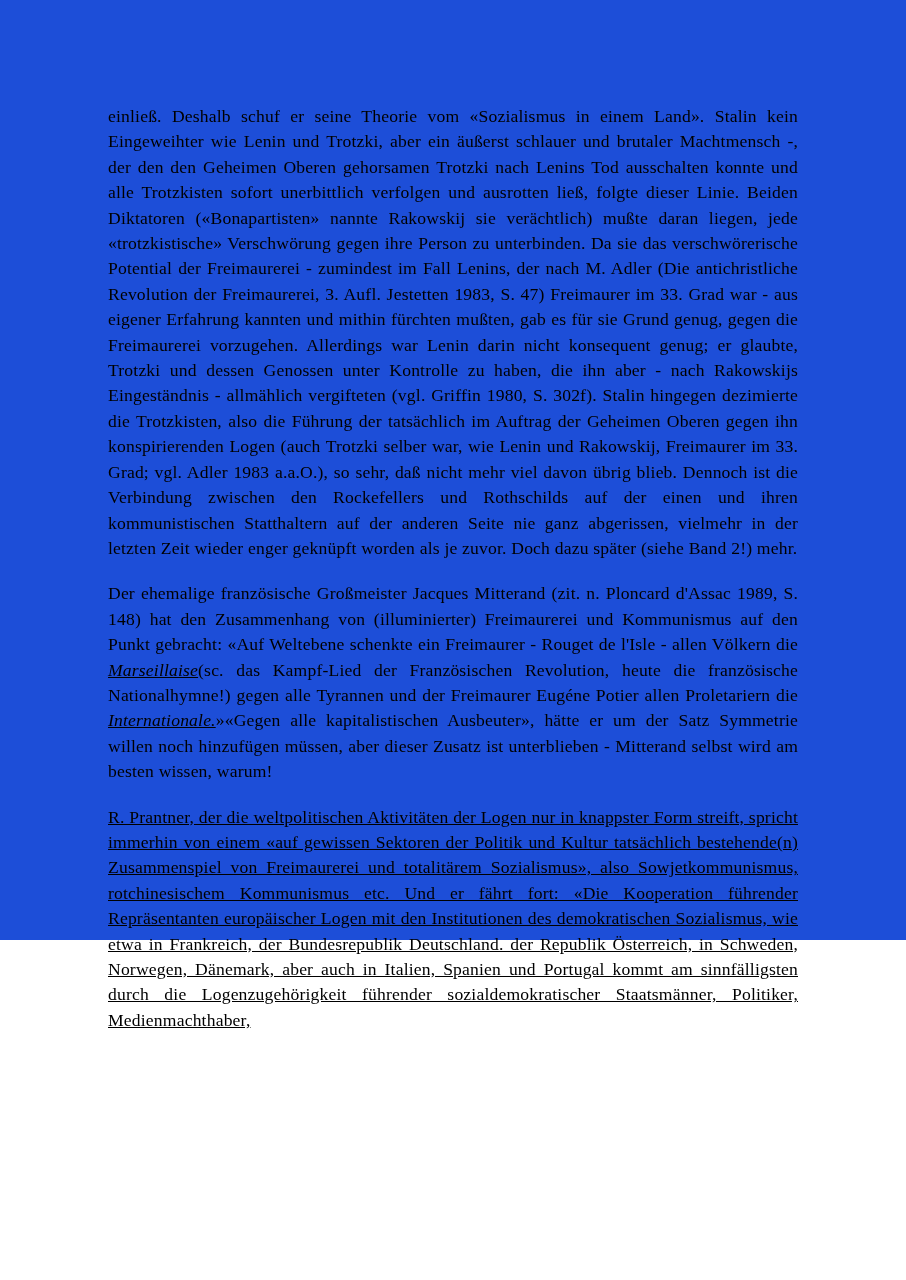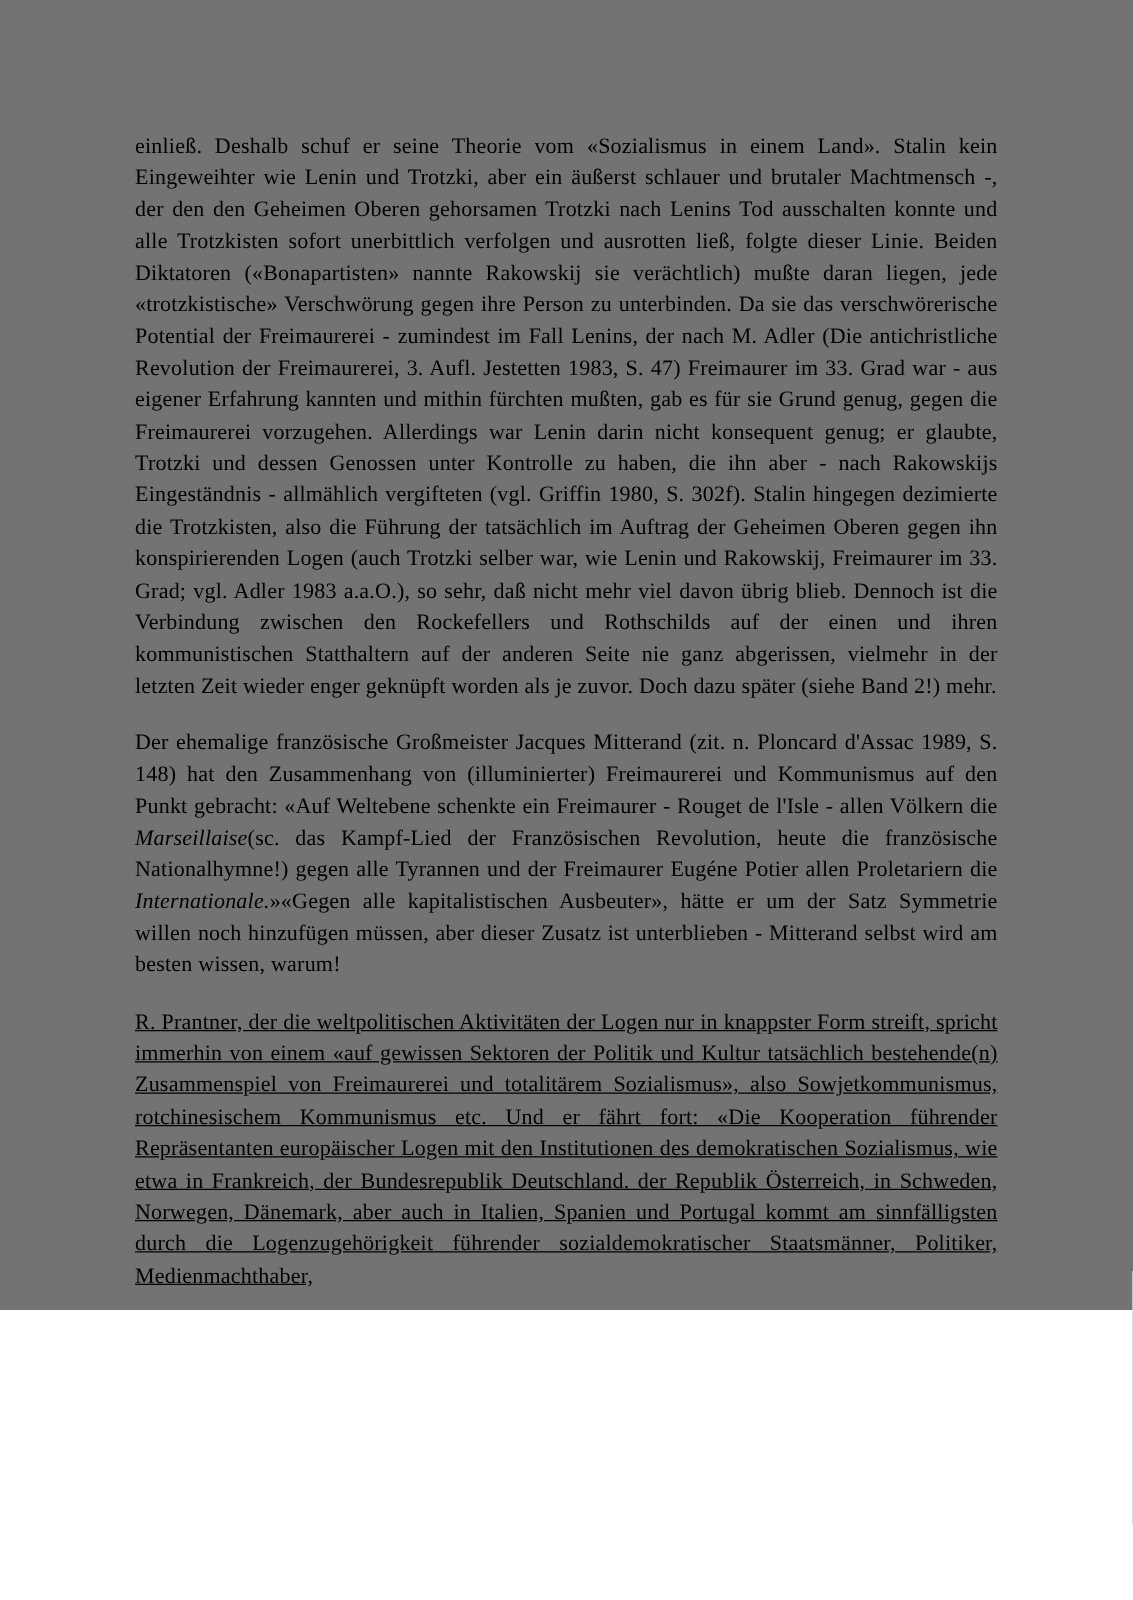--- a/index.html
+++ b/index.html
@@ -14,22 +14,22 @@
     height: 1280px;
     overflow: hidden;
     font-family: "Liberation Serif", "DejaVu Serif", serif;
     color: #000000;
     -webkit-font-smoothing: antialiased;
   }
 
   .page {
     position: relative;
     width: 906px;
-    height: 1048px;
-    background: #737373;
+    height: 940px;
+    background: #1d4ed8;
     box-sizing: border-box;
   }
 
   .text-column {
     position: absolute;
     left: 108px;
     top: 104px;
     width: 690px;
   }
 
@@ -50,20 +50,21 @@
   }
 
   
   .para-clipped {
     margin-bottom: 0;
     text-decoration: underline;
   }
 
   .it {
     font-style: italic;
+    text-decoration: underline;
   }
 </style>
 </head>
 <body>
 
 <div class="page">
   <div class="text-column">
     <p class="para">einließ. Deshalb schuf er seine Theorie vom «Sozialismus in einem Land». Stalin kein Eingeweihter wie Lenin und Trotzki, aber ein äußerst schlauer und brutaler Machtmensch -, der den den Geheimen Oberen gehorsamen Trotzki nach Lenins Tod ausschalten konnte und alle Trotzkisten sofort unerbittlich verfolgen und ausrotten ließ, folgte dieser Linie. Beiden Diktatoren («Bonapartisten» nannte Rakowskij sie verächtlich) mußte daran liegen, jede «trotzkistische» Verschwörung gegen ihre Person zu unterbinden. Da sie das verschwörerische Potential der Freimaurerei - zumindest im Fall Lenins, der nach M. Adler (Die antichristliche Revolution der Freimaurerei, 3. Aufl. Jestetten 1983, S. 47) Freimaurer im 33. Grad war - aus eigener Erfahrung kannten und mithin fürchten mußten, gab es für sie Grund genug, gegen die Freimaurerei vorzugehen. Allerdings war Lenin darin nicht konsequent genug; er glaubte, Trotzki und dessen Genossen unter Kontrolle zu haben, die ihn aber - nach Rakowskijs Eingeständnis - allmählich vergifteten (vgl. Griffin 1980, S. 302f). Stalin hingegen dezimierte die Trotzkisten, also die Führung der tatsächlich im Auftrag der Geheimen Oberen gegen ihn konspirierenden Logen (auch Trotzki selber war, wie Lenin und Rakowskij, Freimaurer im 33. Grad; vgl. Adler 1983 a.a.O.), so sehr, daß nicht mehr viel davon übrig blieb. Dennoch ist die Verbindung zwischen den Rockefellers und Rothschilds auf der einen und ihren kommunistischen Statthaltern auf der anderen Seite nie ganz abgerissen, vielmehr in der letzten Zeit wieder enger geknüpft worden als je zuvor. Doch dazu später (siehe Band 2!) mehr.</p>
     <p class="para">Der ehemalige französische Großmeister Jacques Mitterand (zit. n. Ploncard d'Assac 1989, S. 148) hat den Zusammenhang von (illuminierter) Freimaurerei und Kommunismus auf den Punkt gebracht: «Auf Weltebene schenkte ein Freimaurer - Rouget de l'Isle - allen Völkern die <span class="it">Marseillaise</span>(sc. das Kampf-Lied der Französischen Revolution, heute die französische Nationalhymne!) gegen alle Tyrannen und der Freimaurer Eugéne Potier allen Proletariern die <span class="it">Internationale.</span>»«Gegen alle kapitalistischen Ausbeuter», hätte er um der Satz Symmetrie willen noch hinzufügen müssen, aber dieser Zusatz ist unterblieben - Mitterand selbst wird am besten wissen, warum!</p>
     <p class="para para-clipped">R. Prantner, der die weltpolitischen Aktivitäten der Logen nur in knappster Form streift, spricht immerhin von einem «auf gewissen Sektoren der Politik und Kultur tatsächlich bestehende(n) Zusammenspiel von Freimaurerei und totalitärem Sozialismus», also Sowjetkommunismus, rotchinesischem Kommunismus etc. Und er fährt fort: «Die Kooperation führender Repräsentanten europäischer Logen mit den Institutionen des demokratischen Sozialismus, wie etwa in Frankreich, der Bundesrepublik Deutschland. der Republik Österreich, in Schweden, Norwegen, Dänemark, aber auch in Italien, Spanien und Portugal kommt am sinnfälligsten durch die Logenzugehörigkeit führender sozialdemokratischer Staatsmänner, Politiker, Medienmachthaber,</p>

